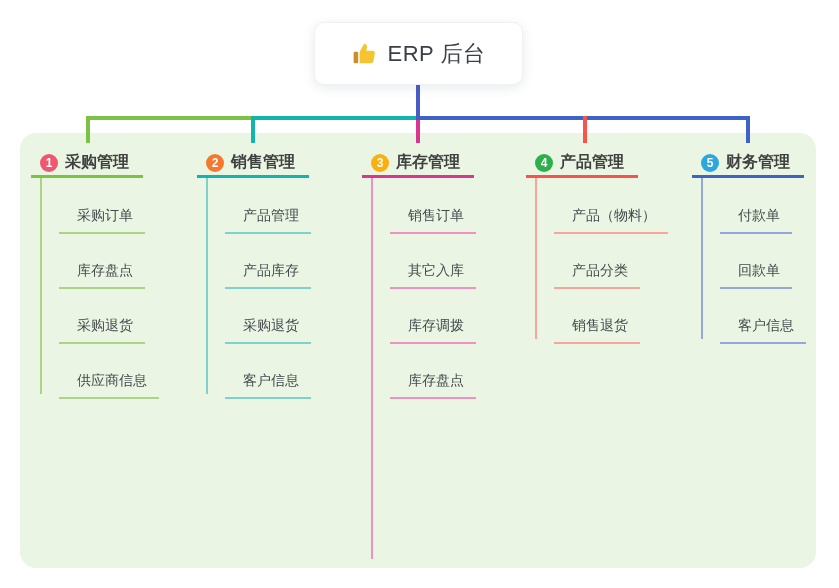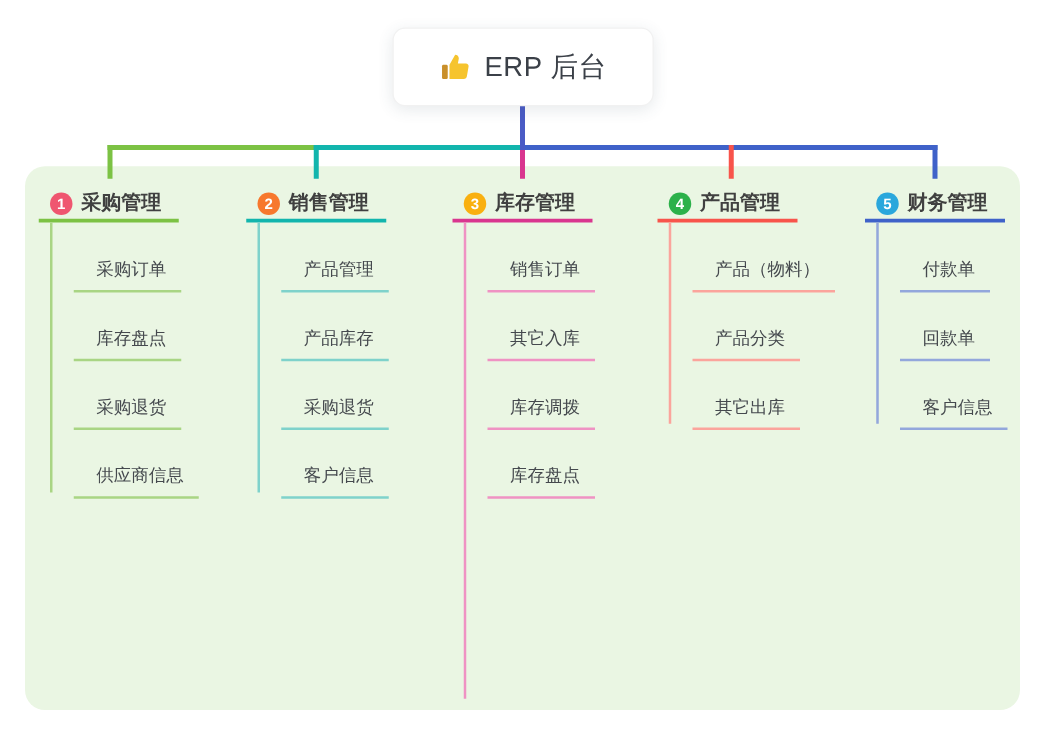--- a/index.html
+++ b/index.html
@@ -152,21 +152,21 @@
     </div>
     <div class="spine" style="height:161px"></div>
     <div class="children">
       <div class="child-row">
           <span class="child-node">产品（物料）</span>
         </div>
       <div class="child-row">
           <span class="child-node">产品分类</span>
         </div>
       <div class="child-row">
-          <span class="child-node">其它出库</span>
+          <span class="child-node">销售退货</span>
         </div>
     </div>
   </div>
 
   <div class="branch b5" style="left:692px">
     <div class="branch-title">
       <span class="badge">5</span>
       <span class="branch-label">财务管理</span>
     </div>
     <div class="spine" style="height:161px"></div>

